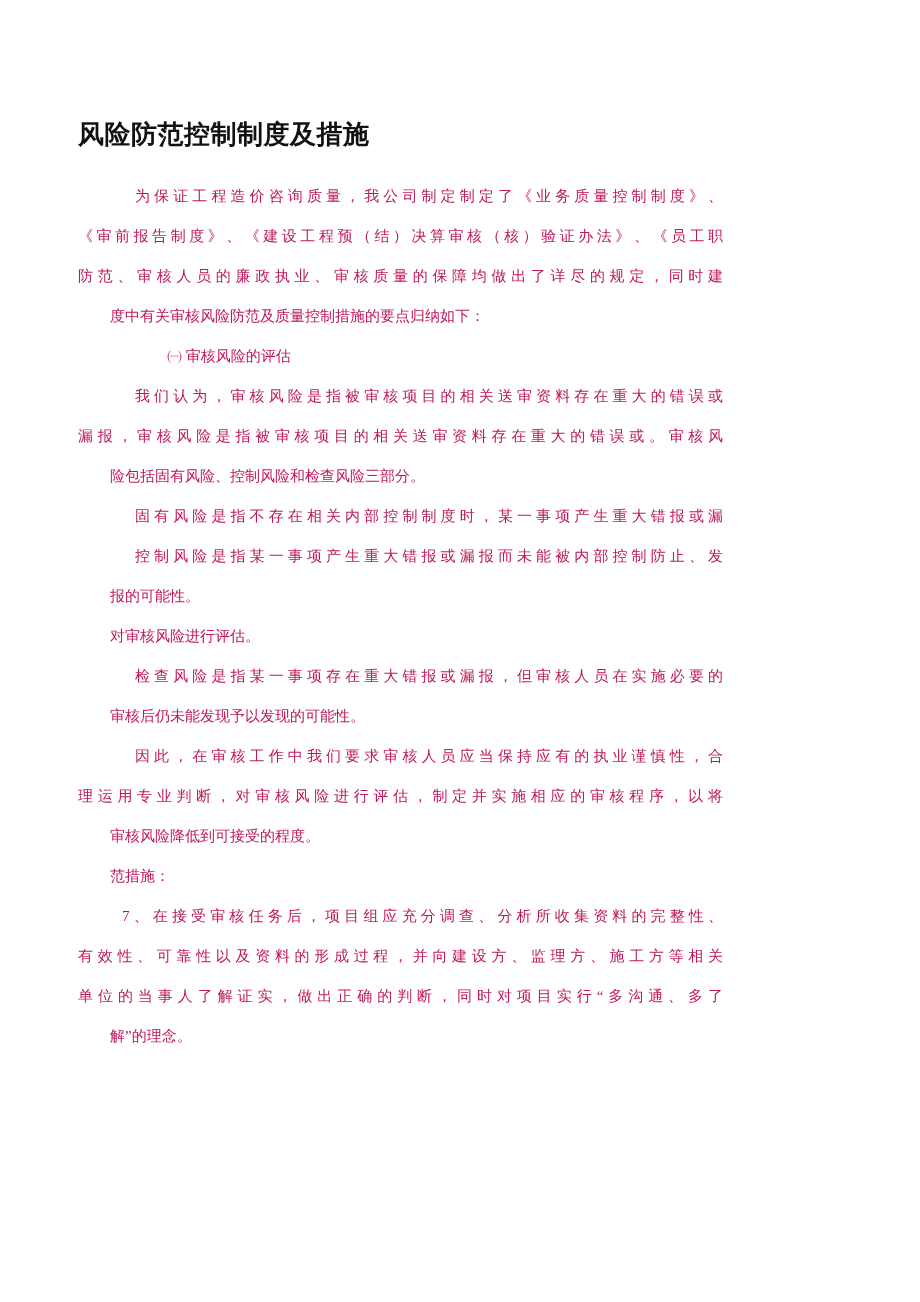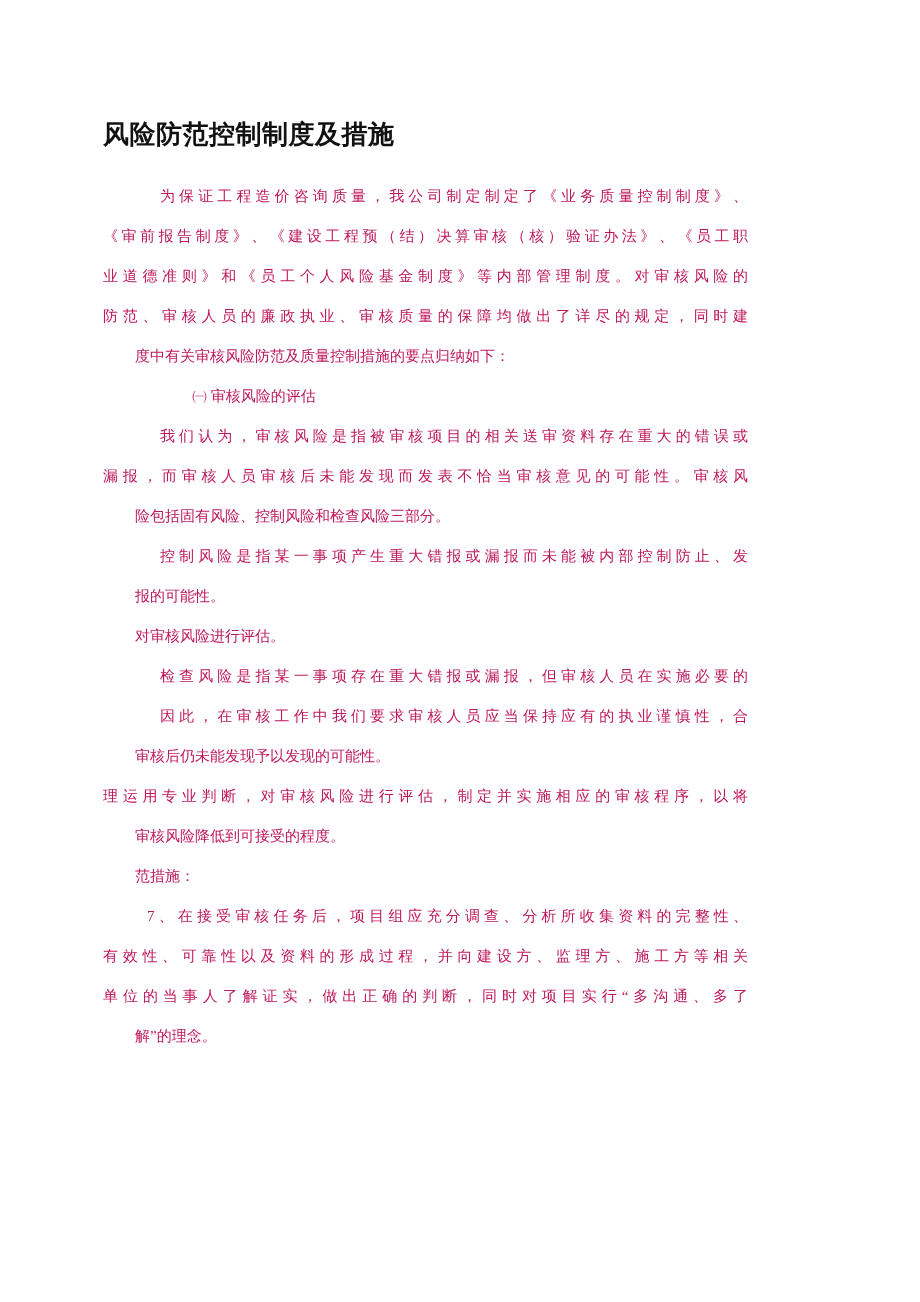--- a/index.html
+++ b/index.html
@@ -11,21 +11,21 @@
     width: 920px;
     height: 1302px;
     overflow: hidden;
     font-family: "Liberation Serif", "DejaVu Serif", serif;
     color: #1d1d1d;
   }
   .page {
     box-sizing: border-box;
     width: 920px;
     height: 1302px;
-    padding: 118px 137px 0 103px;
+    padding: 118px 137px 0 78px;
     background: #ffffff;
   }
   .doc-title {
     margin: 0;
     font-size: 26px;
     line-height: 34px;
     font-weight: bold;
     color: #111111;
     letter-spacing: 0.5px;
     white-space: nowrap;
@@ -56,33 +56,33 @@
   }
 </style>
 </head>
 <body>
 
 <div class="page">
   <h1 class="doc-title">风险防范控制制度及措施</h1>
   <div class="content" id="content">
       <div class="line para-first">为保证工程造价咨询质量，我公司制定制定了《业务质量控制制度》、</div>
       <div class="line">《审前报告制度》、《建设工程预（结）决算审核（核）验证办法》、《员工职</div>
-      <div class="line">业道德准则》和《员工个人风险基金制度》等内部管理制度。对审核风险的</div>
       <div class="line">防范、审核人员的廉政执业、审核质量的保障均做出了详尽的规定，同时建</div>
       <div class="line para-end">度中有关审核风险防范及质量控制措施的要点归纳如下：</div>
       <div class="line para-first para-end">㈠ 审核风险的评估</div>
       <div class="line para-first">我们认为，审核风险是指被审核项目的相关送审资料存在重大的错误或</div>
-      <div class="line">漏报，而审核人员审核后未能发现而发表不恰当审核意见的可能性。审核风</div>
+      <div class="line">漏报，审核风险是指被审核项目的相关送审资料存在重大的错误或。审核风</div>
       <div class="line para-end">险包括固有风险、控制风险和检查风险三部分。</div>
+      <div class="line para-first">固有风险是指不存在相关内部控制制度时，某一事项产生重大错报或漏</div>
       <div class="line para-first">控制风险是指某一事项产生重大错报或漏报而未能被内部控制防止、发</div>
       <div class="line para-end">报的可能性。</div>
       <div class="line para-end">对审核风险进行评估。</div>
       <div class="line para-first">检查风险是指某一事项存在重大错报或漏报，但审核人员在实施必要的</div>
+      <div class="line para-end">审核后仍未能发现予以发现的可能性。</div>
       <div class="line para-first">因此，在审核工作中我们要求审核人员应当保持应有的执业谨慎性，合</div>
-      <div class="line para-end">审核后仍未能发现予以发现的可能性。</div>
       <div class="line">理运用专业判断，对审核风险进行评估，制定并实施相应的审核程序，以将</div>
       <div class="line para-end">审核风险降低到可接受的程度。</div>
       <div class="line para-end">范措施：</div>
       <div class="line para-first num-start">7、在接受审核任务后，项目组应充分调查、分析所收集资料的完整性、</div>
       <div class="line">有效性、可靠性以及资料的形成过程，并向建设方、监理方、施工方等相关</div>
       <div class="line">单位的当事人了解证实，做出正确的判断，同时对项目实行“多沟通、多了</div>
       <div class="line para-end">解”的理念。</div>
     </div>
 </div>
 

